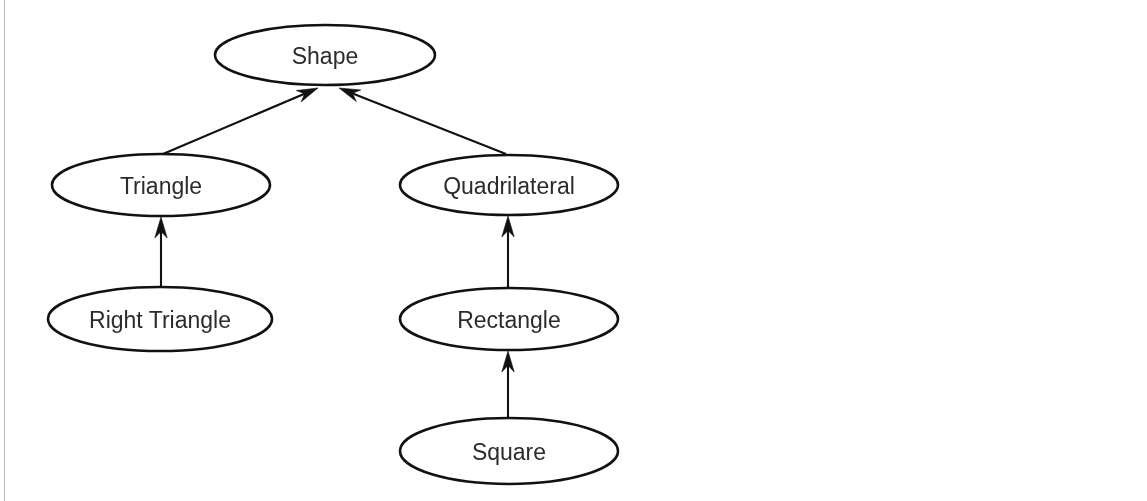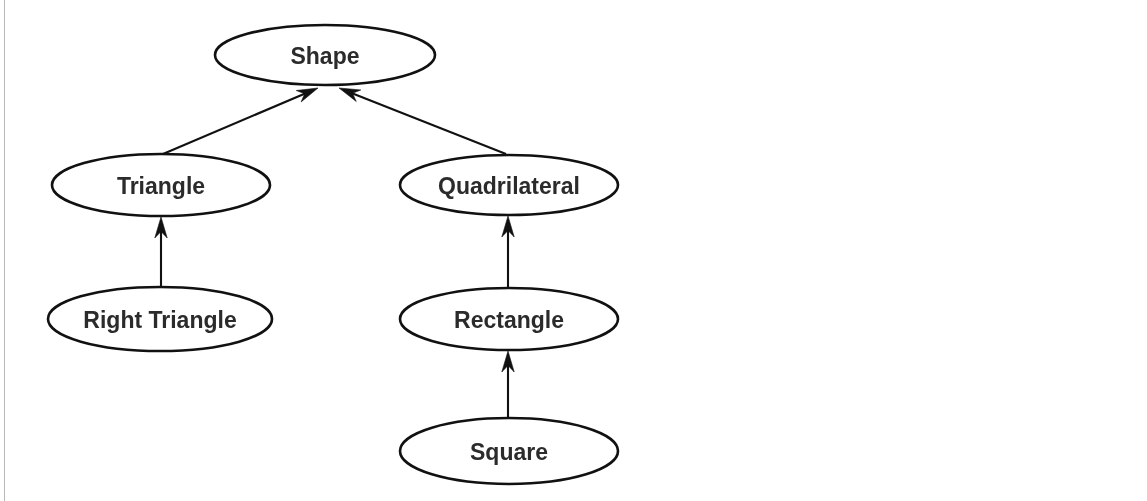--- a/index.html
+++ b/index.html
@@ -10,21 +10,20 @@
   }
   body {
     font-family: "Liberation Sans", sans-serif;
   }
   #canvas {
     position: relative;
     width: 1147px;
     height: 501px;
     background: #ffffff;
     overflow: hidden;
-    font-weight: bold;
   }
   
   #left-rule {
     position: absolute;
     left: 4px;
     top: 0;
     width: 1px;
     height: 501px;
     background: #b9b9b9;
   }

